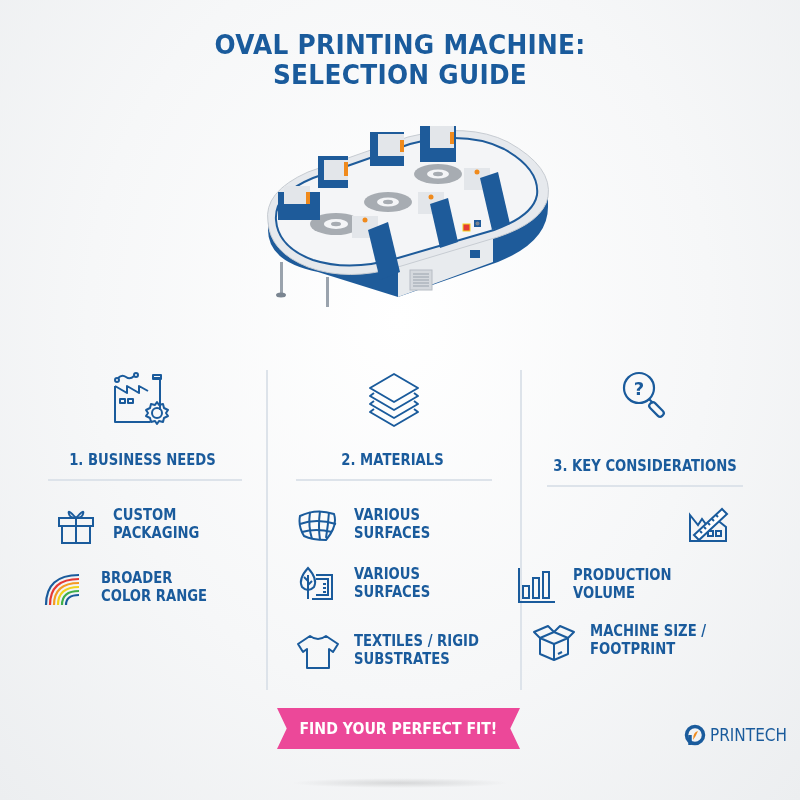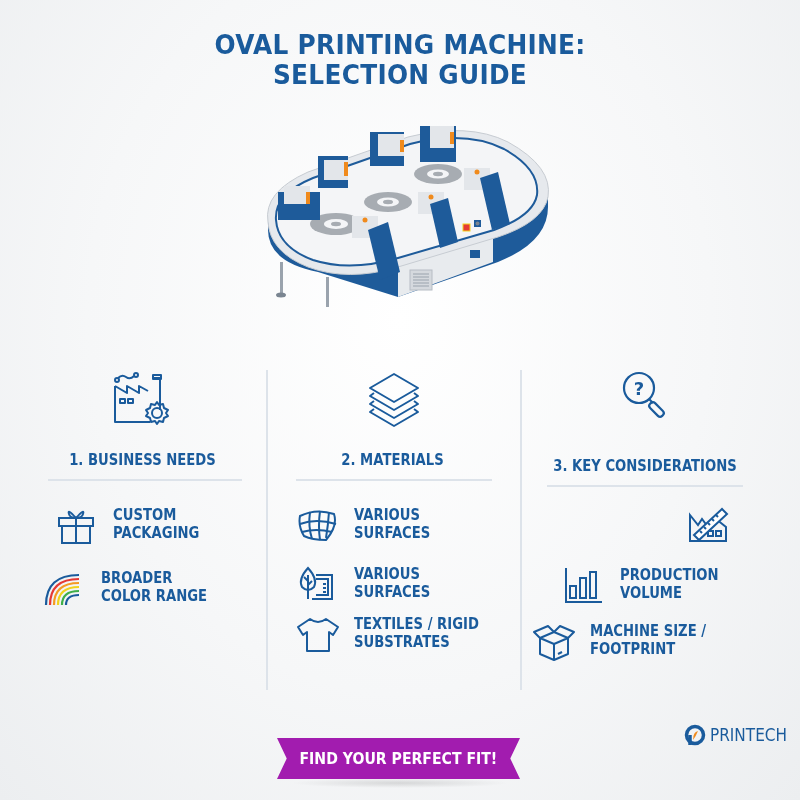--- a/index.html
+++ b/index.html
@@ -28,22 +28,22 @@
   }
   .col-rule { position: absolute; height: 2px; background: #dde3ea; }
   .item { position: absolute; display: flex; align-items: flex-start; }
   .item-icon { width: 44px; height: 40px; flex: 0 0 44px; display: flex; align-items: center; justify-content: center; }
   .item-label {
     color: #1a5b9c; font-weight: bold; font-size: 15px; line-height: 18px;
     font-family: "DejaVu Sans", sans-serif; margin-left: 14px;
     transform: scaleX(0.88); transform-origin: left center; white-space: nowrap;
   }
   .ribbon {
-    position: absolute; left: 277px; top: 738px; width: 243px; height: 41px;
-    background: #a21caf;
+    position: absolute; left: 277px; top: 708px; width: 243px; height: 41px;
+    background: #ec4899;
     clip-path: polygon(0 0, 100% 0, 96% 50%, 100% 100%, 0 100%, 4% 50%);
     display: flex; align-items: center; justify-content: center;
     box-shadow: 0 8px 10px rgba(0,0,0,0.12);
   }
   .ribbon-shadow {
     position: absolute; left: 290px; top: 778px; width: 220px; height: 10px;
     background: radial-gradient(ellipse at center, rgba(0,0,0,0.12), rgba(0,0,0,0) 70%);
   }
   .ribbon-label {
     color: #ffffff; font-weight: bold; font-size: 16px;
@@ -225,21 +225,21 @@
         <path d="M20,14 L32,14 L32,30 L20,30"></path>
       <path d="M27,19 L30,19 M27,23 L30,23 M27,27 L30,27"></path>
     </g>
   </svg>
   <div class="item-label">
     <div>VARIOUS</div>
     <div>SURFACES</div>
   </div>
 </div>
 
-<div class="item" style="left:296px;top:615px">
+<div class="item" style="left:296px;top:632px">
   <svg class="item-icon" width="44" height="40" viewBox="0 0 44 40">
     <path d="M14,4 Q22,10 30,4 L42,12 L37,20 L33,17 L33,36 L11,36 L11,17 L7,20 L2,12 Z" fill="none" stroke="#1a5b9c" stroke-width="2" stroke-linejoin="round"></path>
   </svg>
   <div class="item-label">
     <div>TEXTILES / RIGID</div>
     <div>SUBSTRATES</div>
   </div>
 </div>
 
 <svg class="col-icon" style="left:617px;top:368px" width="56" height="56" viewBox="0 0 56 56">
@@ -256,21 +256,21 @@
 <svg style="position:absolute;left:688px;top:505px" width="42" height="40" viewBox="0 0 42 40">
   <g fill="none" stroke="#1a5b9c" stroke-width="2">
     <path d="M2,10 L10,20 L14,14 L20,22 L28,14 L38,22 L38,36 L2,36 Z"></path>
     <rect x="20" y="26" width="5" height="5"></rect>
       <rect x="28" y="26" width="5" height="5"></rect>
     <path d="M6,30 L34,4 L39,9 L11,35 Z" fill="#ffffff"></path>
     <path d="M12,26 L14,28 M16,22 L18,24 M20,18 L22,20 M24,14 L26,16 M28,10 L30,12"></path>
   </g>
 </svg>
 
-<div class="item" style="left:562px;top:566px">
+<div class="item" style="left:515px;top:566px">
   <svg class="item-icon" width="44" height="40" viewBox="0 0 44 40">
     <g fill="none" stroke="#1a5b9c" stroke-width="2">
       <path d="M4,2 L4,36 L40,36"></path>
       <rect x="8" y="20" width="6" height="12"></rect>
         <rect x="18" y="12" width="6" height="20"></rect>
         <rect x="28" y="6" width="6" height="26"></rect>
     </g>
   </svg>
   <div class="item-label">
     <div>PRODUCTION</div>

